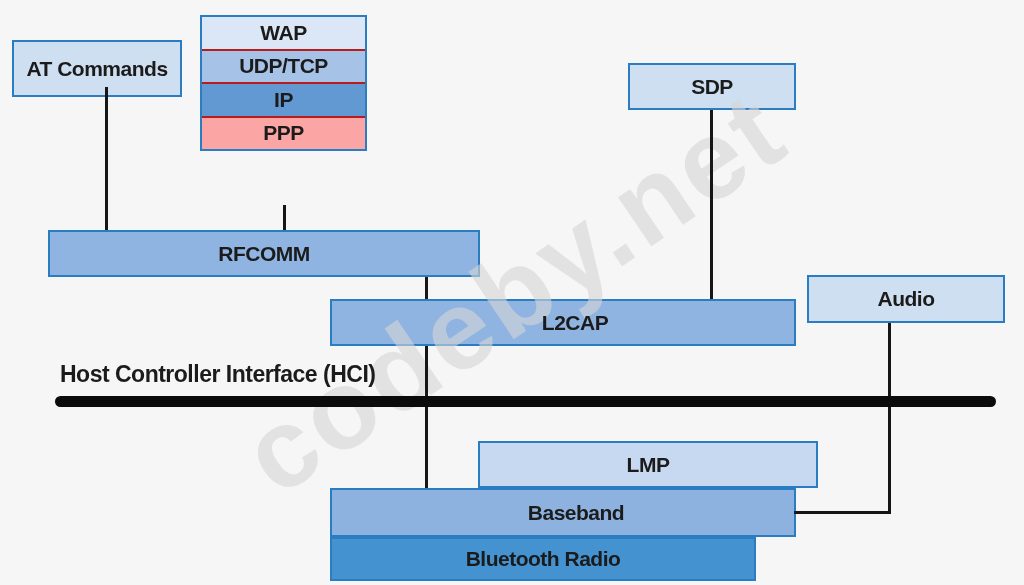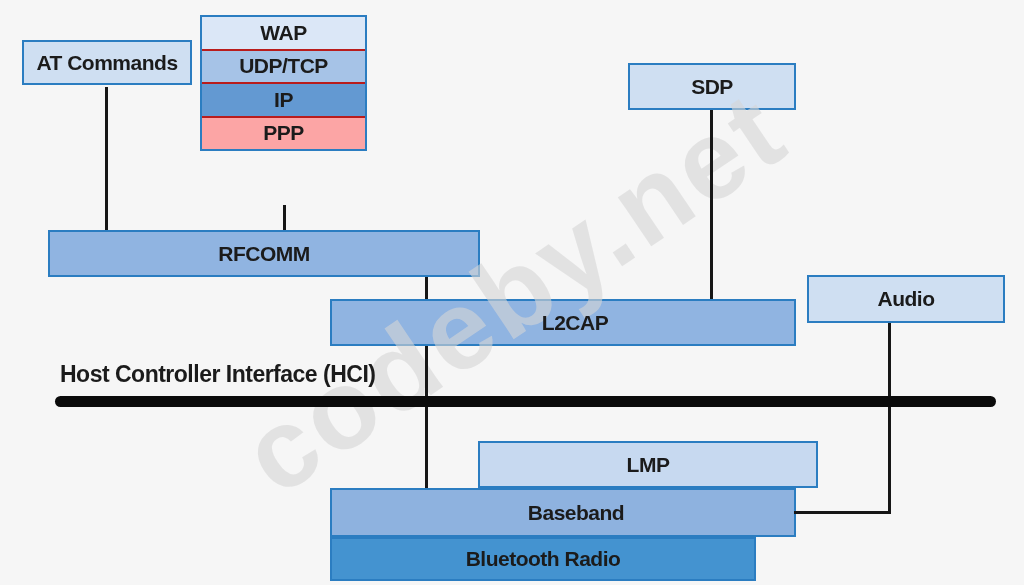--- a/index.html
+++ b/index.html
@@ -111,21 +111,21 @@
     pointer-events: none;
     white-space: nowrap;
     user-select: none;
   }
 </style>
 </head>
 <body>
 
 <div id="stage">
 
-  <div class="box fill-light" style="left:22px; top:40px; width:170px; height:45px;">
+  <div class="box fill-light" style="left:12px; top:40px; width:170px; height:57px;">
     <span class="lbl">AT Commands</span>
   </div>
 
   <div class="stack" style="left:200px; top:15px; width:167px; height:136px;">
     <div class="stack-row row-wap">
       <span class="lbl">WAP</span>
     </div>
     <div class="stack-row row-udp">
       <span class="lbl">UDP/TCP</span>
     </div>

